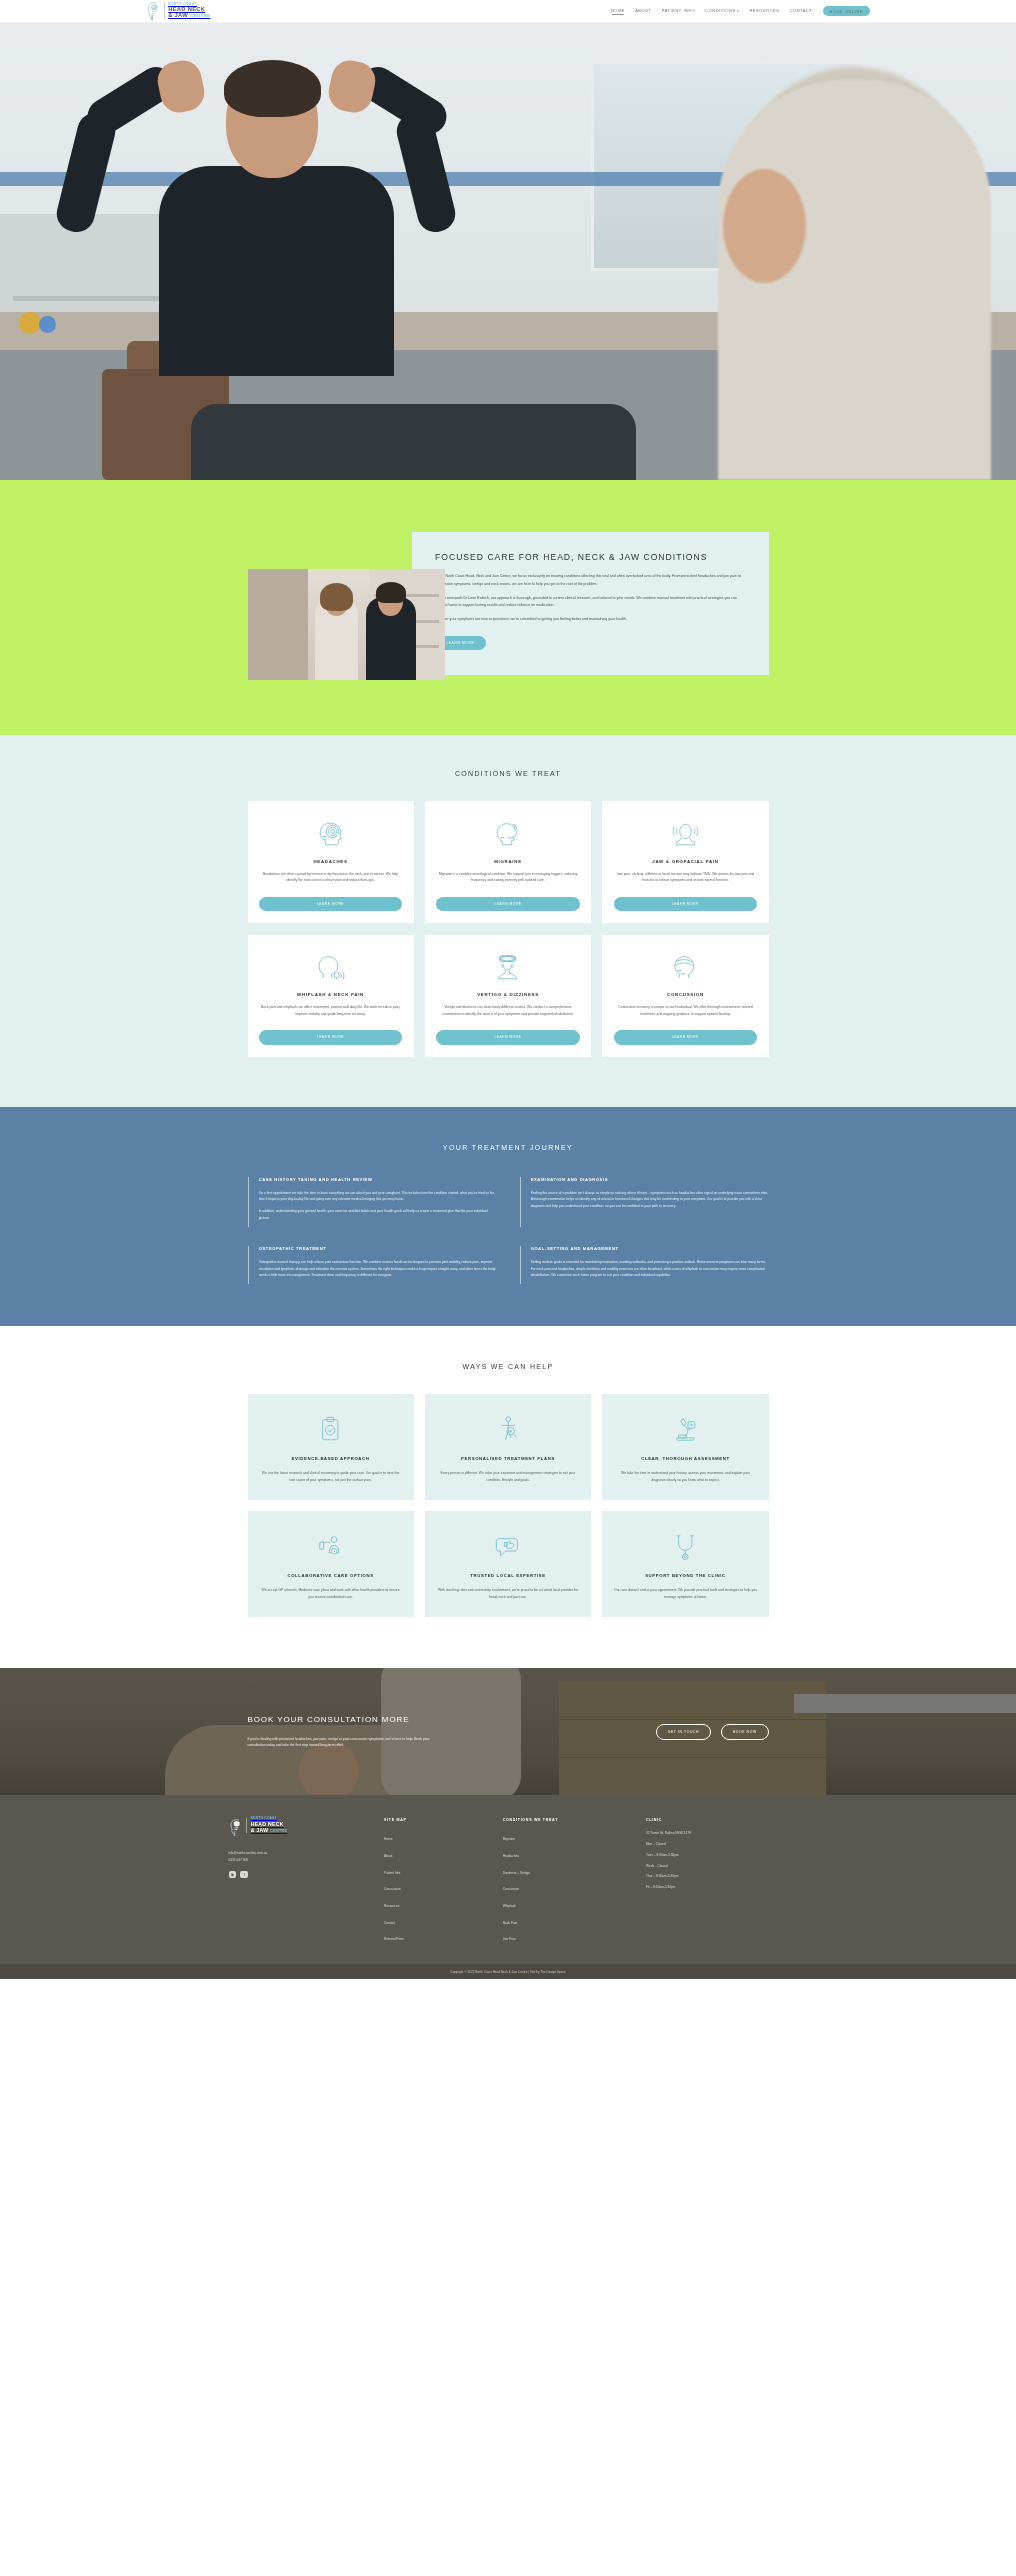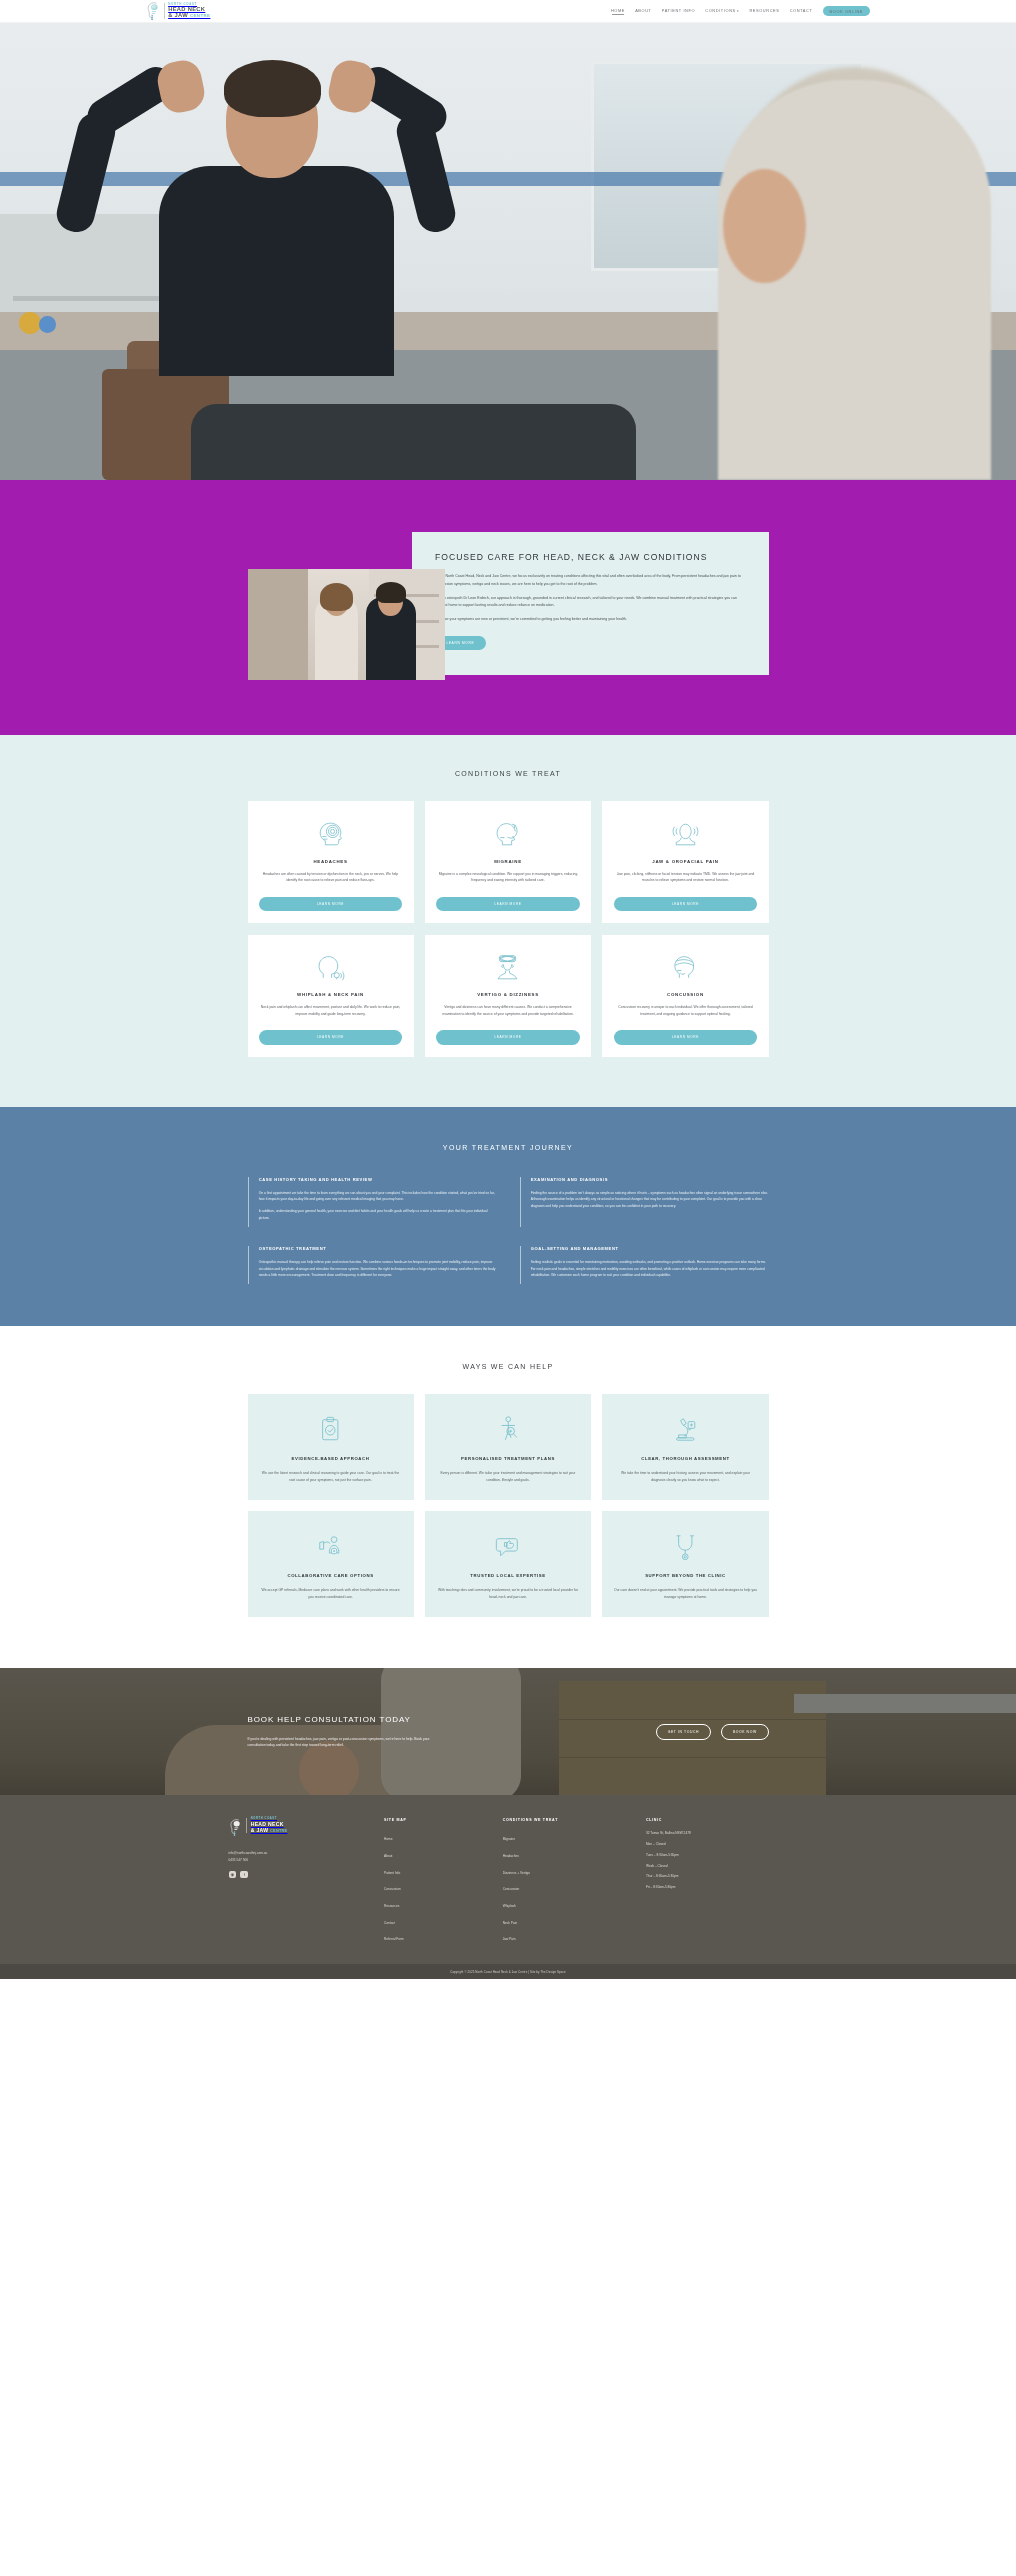--- a/index.html
+++ b/index.html
@@ -95,21 +95,21 @@
   .hero-arm-r2 { position:absolute; left:407px; top:89px; width:38px; height:121px; border-radius:18px; background:#1e242a; transform:rotate(-14deg); }
   .hero-hand-r { position:absolute; left:330px; top:38px; width:44px; height:51px; border-radius:19px; background:#c89b7d; transform:rotate(12deg);}
   .hero-woman { position:absolute; right:25.4px; top:57px; width:273px; height:400px; border-radius:127px 127px 0 0; background:#d9d5cc; filter:blur(1.3px);}
   .hero-woman-hair { position:absolute; right:38px; top:44px; width:248px; height:273px; border-radius:50% 50% 40% 40%; background:#cfc9bd; filter:blur(1.9px);}
   .hero-woman-skin { position:absolute; right:210px; top:146px; width:83px; height:114px; border-radius:50%; background:#d3a98b; filter:blur(1.3px);}
   .hero-chair { position:absolute; left:102px; top:346px; width:127px; height:111px; background:#6d5340; border-radius:6.4px;}
   .hero-chair2 { position:absolute; left:127px; top:318px; width:76px; height:44px; background:#7a5e49; border-radius:7.6px;}
   .hero-table { position:absolute; left:191px; top:381px; width:445px; height:76px; background:#33383c; border-radius:25.4px 25.4px 0 0;}
 
   
-  .intro-section { background:#a21caf; padding:52px 0 55px 0; }
+  .intro-section { background:#bef264; padding:52px 0 55px 0; }
   .intro-wrap { width: 521px; margin: 0 auto; position: relative; display:flex; }
   .intro-photo {
     width: 197px; height: 111px; margin-top: 37px;
     background: linear-gradient(150deg,#cbbfb2,#aea094 55%,#8d8278);
     position:relative; overflow:hidden; z-index:2;
   }
   .ip-wall { position:absolute; inset:0; background:linear-gradient(180deg,#e3ddd6,#cfc6bc); }
   .ip-door { position:absolute; left:0; top:0; width:60px; height:111px; background:#b6ab9d;}
   .ip-shelf { position:absolute; right:0; top:0; width:76px; height:111px; background:#dcd6cf;}
   .ip-shelf i { position:absolute; left:5.1px; right:5.1px; height:2.5px; background:#bdb5ab;}
@@ -567,21 +567,21 @@
           <i style="top:76px"></i>
         </div>
       <div class="cta-bench"></div>
       <div class="cta-patient"></div>
       <div class="cta-head"></div>
       <div class="cta-person"></div>
     </div>
     <div class="cta-overlay"></div>
     <div class="cta-inner">
       <div class="cta-left">
-        <h2>BOOK HELP CONSULTATION TODAY</h2>
+        <h2>BOOK YOUR CONSULTATION MORE</h2>
         <p>If you're dealing with persistent headaches, jaw pain, vertigo or post-concussion symptoms, we're here to help. Book your consultation today and take the first step toward long-term relief.</p>
       </div>
       <div class="cta-btns">
         <a href="#" class="btn-outline">GET IN TOUCH</a>
         <a href="#" class="btn-outline">BOOK NOW</a>
       </div>
     </div>
   </section>
 
   <footer class="site-footer">

